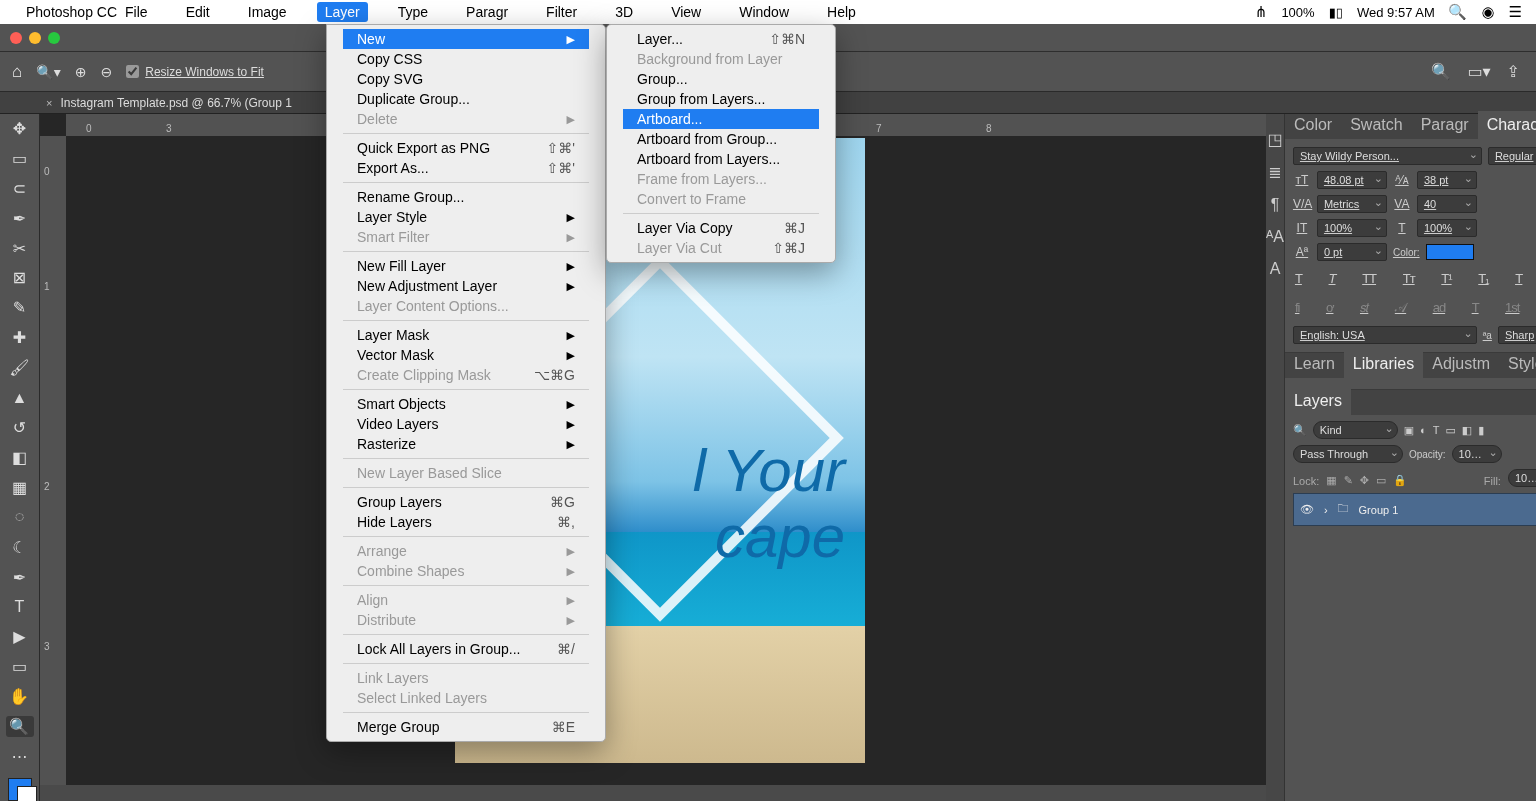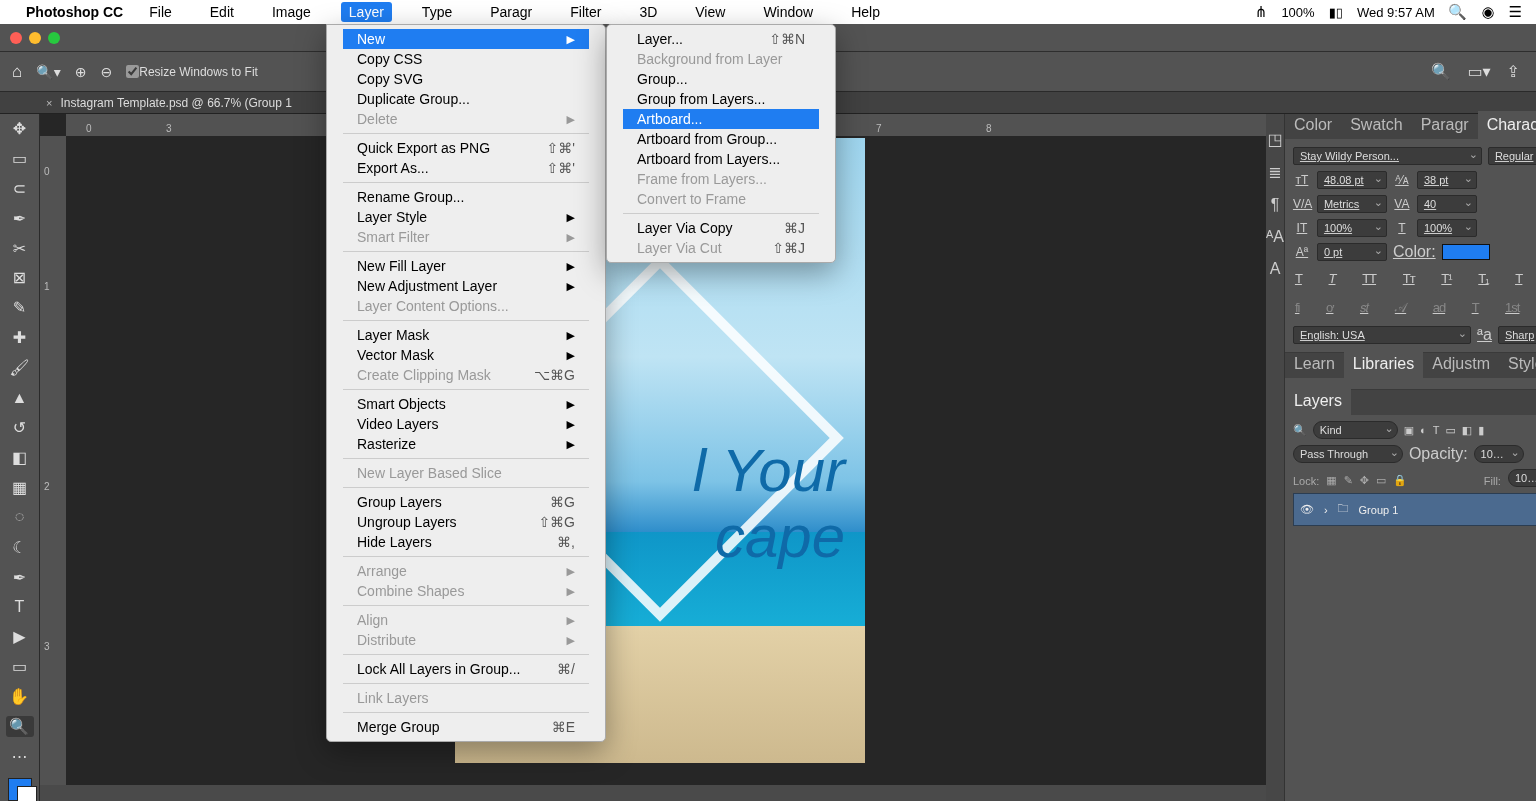--- a/index.html
+++ b/index.html
@@ -1,35 +1,35 @@
 <!DOCTYPE html>
 <html><head>
 <meta charset="utf-8">
 <style>
 * { margin: 0; padding: 0; box-sizing: border-box; font-family: -apple-system, "Helvetica Neue", Arial, sans-serif; -webkit-font-smoothing: antialiased; }
 body { width: 1536px; height: 801px; background: #333; overflow: hidden; user-select: none; }
 
 
 .menubar { height: 24px; background: #fff; display: flex; align-items: center; font-size: 14px; color:#000; }
 .menubar .apple { margin: 0 12px 0 14px; font-size: 16px; }
-.menubar .app { font-weight: 700; margin-right: 18px; }
+.menubar .app { font-weight: 400; }
 .menubar .mitem { margin-right: 22px; padding: 2px 8px; border-radius: 3px; }
 .menubar .mitem.active { background: #1f7df1; color: #fff; margin-top: 44px; }
 .menubar .right { margin-left: auto; display: flex; align-items: center; gap: 14px; margin-right: 14px; font-size: 13px; }
 .menubar .right .wifi, .menubar .right .search, .menubar .right .siri, .menubar .right .list { font-size: 15px; }
 
 
 .window-top { height: 28px; background: #535353; display: flex; align-items: center; padding-left: 10px; gap:7px; border-bottom:1px solid #2e2e2e;}
 .tc { width:12px; height:12px; border-radius:50%; }
 .tc.red{background:#ff5f56}.tc.yel{background:#ffbd2e}.tc.grn{background:#27c93f}
 
 .options-bar { height: 40px; background: #535353; display: flex; align-items: center; padding: 0 12px; gap: 14px; color:#ddd; font-size:12px; border-bottom:1px solid #2a2a2a;}
 .options-bar .home{font-size:17px;color:#eee;}
 .options-bar .zoom{font-size:14px;}
-.options-bar .chk{display:flex;align-items:center;}
+.options-bar .chk{display:flex;align-items:center;gap:6px;text-decoration:underline;}
 .options-bar .chk input{accent-color:#999;}
 .options-bar .rightside{margin-left:auto;display:flex;gap:16px;font-size:16px;color:#ddd;padding-right:4px;}
 
 
 .tab-bar { height: 22px; background: #414141; display:flex; align-items:center; padding-left: 46px; font-size: 12px; color:#ddd; border-bottom:1px solid #222;}
 .tab-bar .x{color:#bbb;margin-right:8px;font-size:11px;}
 
 
 .workspace { position: absolute; top: 114px; left:0; right:0; bottom:0; background:#333; }
 .left-toolbar { position:absolute; left:0; top:0; width:40px; bottom:0; background:#535353; display:flex; flex-direction:column; align-items:center; padding-top:4px; gap:9px; color:#ddd; font-size:16px; border-right:1px solid #2a2a2a;}
@@ -55,21 +55,21 @@
 .right-dock{position:absolute;right:0;top:0;bottom:0;width:270px;background:#535353;color:#ccc;font-size:11px;display:flex;}
 .dock-strip{width:34px;background:#474747;display:flex;flex-direction:column;align-items:center;gap:14px;padding-top:16px;font-size:16px;color:#ccc;border-right:1px solid #333;}
 .panel-stack{flex:1;display:flex;flex-direction:column;}
 .panel-tabs{display:flex;gap:0;background:#434343;height:25px;align-items:flex-end;font-size:16px;}
 .panel-tabs span{padding:5px 9px;color:#bbb;}
 .panel-tabs span.act{background:#535353;color:#eee;}
 .p-body{padding:8px;display:flex;flex-direction:column;gap:6px;border-bottom:1px solid #3a3a3a;text-decoration:underline;}
 .row{display:flex;align-items:center;gap:6px;}
 .sel-box{background:#3c3c3c;border:1px solid #2b2b2b;color:#ddd;font-size:11px;padding:2px 14px 2px 6px;border-radius:2px;position:relative;flex:1;white-space:nowrap;overflow:hidden;text-overflow:ellipsis;}
 .sel-box:after{content:"⌄";position:absolute;right:3px;top:0;color:#aaa;}
-.mini{font-size:16px;color:#ccc;}
+.mini{font-size:10px;color:#ccc;}
 .icn{width:18px;text-align:center;color:#ccc;font-size:12px;}
 .color-swatch{width:48px;height:16px;background:#1f7df1;border:1px solid #111;}
 .type-icons{display:flex;justify-content:space-between;padding:4px 2px;color:#ccc;}
 .type-icons span{font-size:13px;letter-spacing:-1px;}
 
 .layers-body{padding:6px 8px;display:flex;flex-direction:column;gap:6px;}
 .layers-body .sel-box{max-width:85px;border-radius:9px;}
 .lock-row{display:flex;align-items:flex-end;gap:7px;color:#aaa;font-size:11px;}
 .layer-row{display:flex;align-items:center;gap:10px;background:#4b6a8f;padding:6px;border:1px solid #2b3d52;color:#eee;}
 .layer-row .eye{color:#eee;}
@@ -390,24 +390,20 @@
     <hr>
     <div class="row disabled">
       <span>New Layer Based Slice</span>
     </div>
     <hr>
     <div class="row">
       <span>Group Layers</span>
       <span style="color: rgb(85, 85, 85);">⌘G</span>
     </div>
     <div class="row">
-      <span>Ungroup Layers</span>
-      <span style="color: rgb(85, 85, 85);">⇧⌘G</span>
-    </div>
-    <div class="row">
       <span>Hide Layers</span>
       <span style="color: rgb(85, 85, 85);">⌘,</span>
     </div>
     <hr>
     <div class="row disabled">
       <span>Arrange</span>
       <span class="arrow">▶</span>
     </div>
     <div class="row disabled">
       <span>Combine Shapes</span>
@@ -424,20 +420,23 @@
     </div>
     <hr>
     <div class="row">
       <span>Lock All Layers in Group...</span>
       <span style="color: rgb(85, 85, 85);">⌘/</span>
     </div>
     <hr>
     <div class="row disabled">
       <span>Link Layers</span>
     </div>
+    <div class="row disabled">
+      <span>Select Linked Layers</span>
+    </div>
     <hr>
     <div class="row">
       <span>Merge Group</span>
       <span style="color: rgb(85, 85, 85);">⌘E</span>
     </div>
   </div>
 
 <div class="menu sub" id="menu-new">
     <div class="row">
       <span>Layer...</span>

